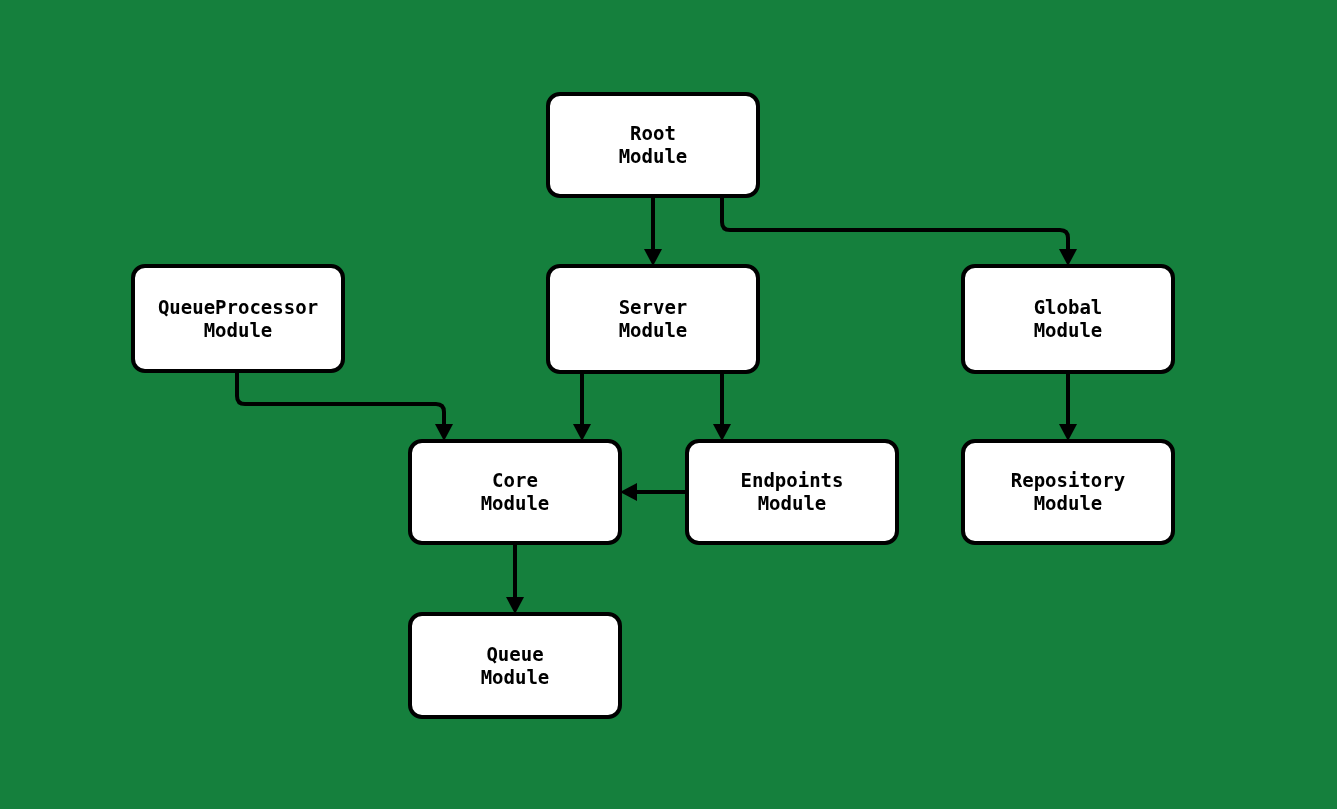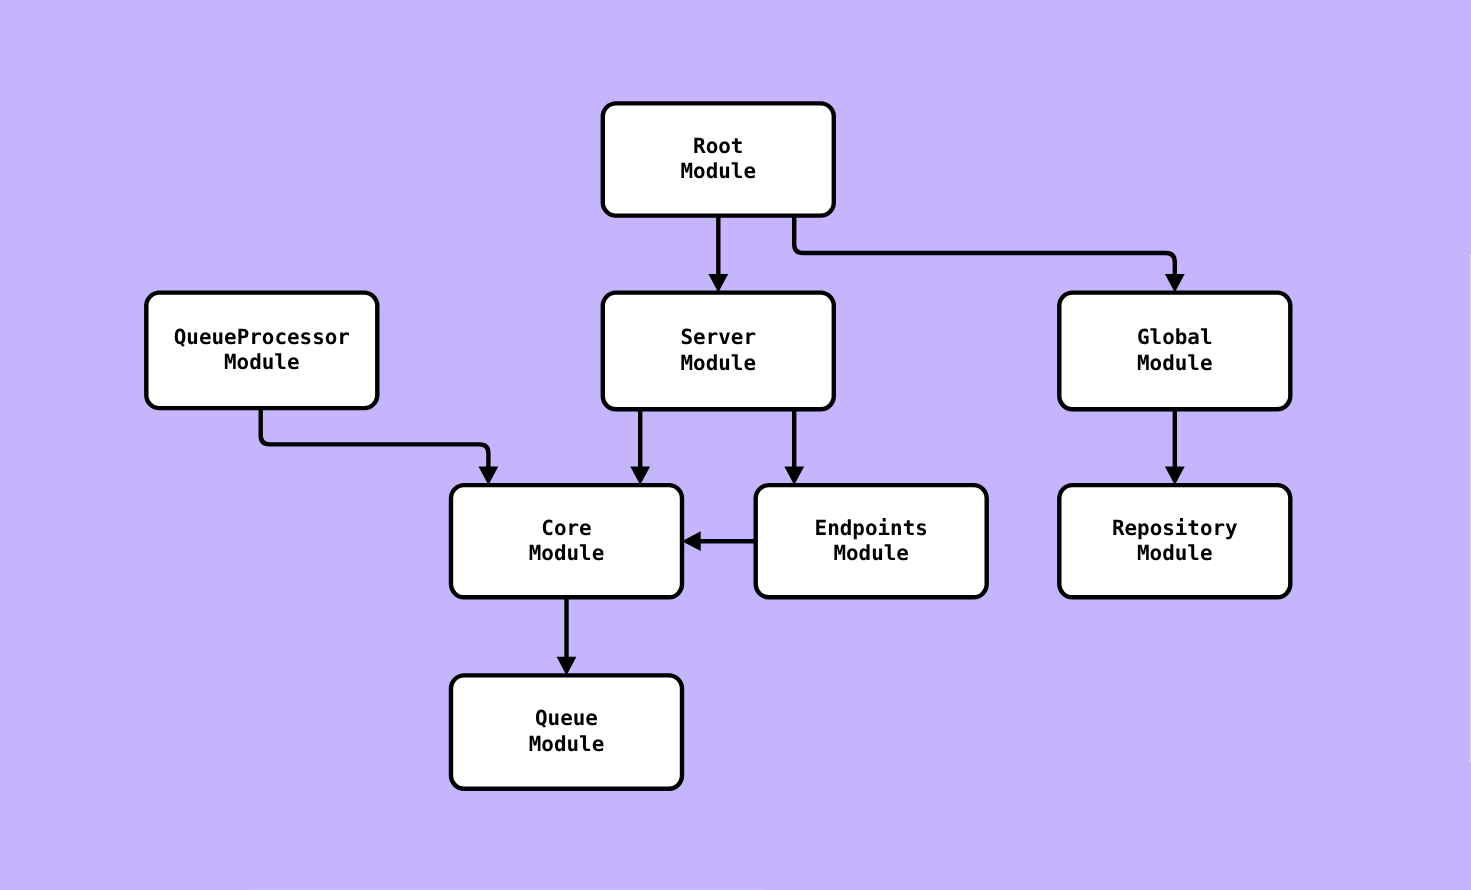--- a/index.html
+++ b/index.html
@@ -8,21 +8,21 @@
     padding: 0;
     background: #ffffff;
   }
   body {
     font-family: "DejaVu Sans Mono", "Liberation Mono", monospace;
   }
   #canvas {
     position: relative;
     width: 1337px;
     height: 809px;
-    background: #c4b5fd;
+    background: #15803d;
     overflow: hidden;
   }
   #diagram-svg {
     position: absolute;
     top: 0;
     left: 0;
     width: 1337px;
     height: 809px;
   }
   .node-box {

